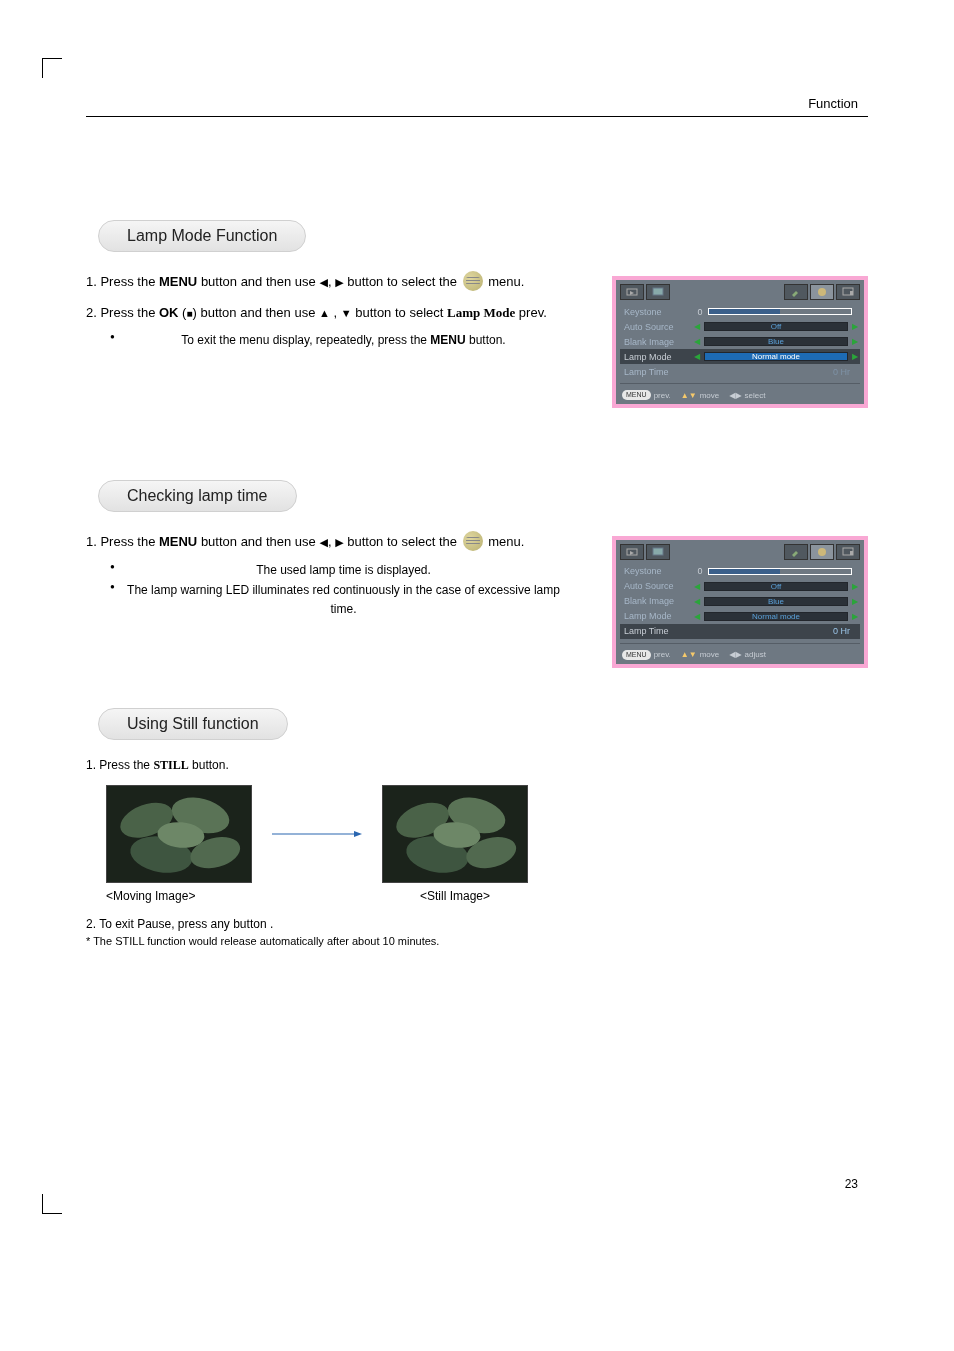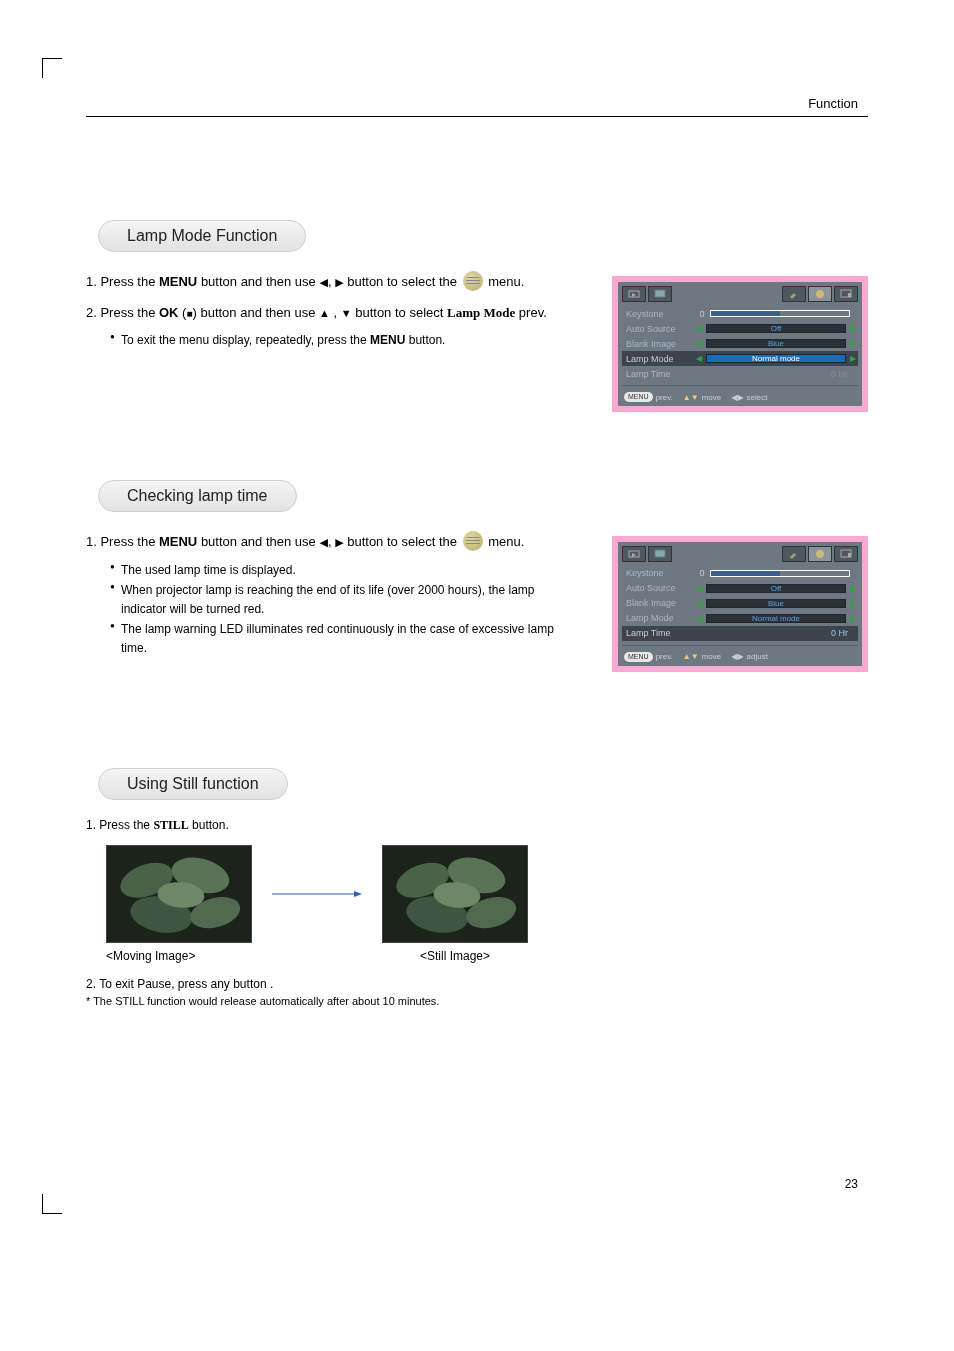--- a/index.html
+++ b/index.html
@@ -29,42 +29,42 @@
   }
   .sec-title {
     display: inline-block; font-size: 16px; padding: 6px 28px;
     background: linear-gradient(to bottom, #f5f5f5, #e2e2e2);
     border-radius: 16px; border: 1px solid #d0d0d0; color: #222;
     margin: 20px 0 18px 12px;
   }
   .sec-body { position: relative; }
   .sec-text { font-size: 13px; line-height: 1.9; max-width: 480px; }
   .sec-text .row { margin-bottom: 6px; }
-  .bullets { margin: 4px 0 0 24px; }
+  .bullets { margin: 4px 0 0 24px; text-align: center; }
   .bullets .b { font-size: 12px; line-height: 1.55; margin-bottom: 2px; position: relative; padding-left: 11px; }
   .bullets .b::before { content: "●"; position: absolute; left: 0; top: 0; font-size: 8px; }
   .bold { font-weight: bold; }
   .serif-bold { font-family: Georgia, "Times New Roman", serif; font-weight: bold; }
   .arrow { font-size: 11px; display: inline-block; vertical-align: baseline; }
   .sq { font-size: 10px; }
   .menu-icon {
     display: inline-block; width: 20px; height: 20px; vertical-align: -5px;
     border-radius: 50%; background: radial-gradient(circle at 35% 35%, #e0d7a0, #b8b070);
     position: relative; margin: 0 2px;
   }
   .menu-icon::after {
     content:""; position:absolute; left:3px; top:6px; width:14px; height:8px;
     background: repeating-linear-gradient(to bottom, #888 0 1px, transparent 1px 3px);
     border-radius: 2px;
   }
 
   
   .osd {
     position: absolute; right: 0; top: 6px; width: 256px;
-    background: #6e7882; border: 6px solid #f9a8d4; padding: 4px;
+    background: #6e7882; border: 4px solid #f9a8d4; padding: 4px;
     font-size: 9px; color: #c7cdd4;
   }
   .osd-tabs { display:flex; gap:2px; margin-bottom:4px; }
   .osd-tab { flex:0 0 auto; width:24px; height:16px; background:#50585f; border:1px solid #333; display:flex; align-items:center; justify-content:center; }
   .osd-tab.active { background:#8b949d; }
   .osd-tab.spacer { background:transparent; border:none; flex:1; }
   .osd-tab svg { width:12px; height:10px; }
   .osd-row { display:flex; align-items:center; height:15px; }
   .osd-row.sel { background:#3d444b; }
   .osd-label { flex: 0 0 72px; padding-left:4px; color:#a7b7c8; }
@@ -88,21 +88,21 @@
   .leaf-box svg { width:100%; height:100%; display:block; }
   .caption-row { display:flex; gap:20px; margin:6px 0 14px 20px; font-size:12px; }
   .caption-row span:first-child { width:146px; text-align:left; }
   .caption-row .arrspace { width:90px; }
   .caption-row span:last-child { width:146px; text-align:center; }
   .long-arrow { width:90px; height:6px; }
   .small { font-size:12px; }
   .note { font-size:11px; margin-top:4px; }
   .pagenum { position:absolute; bottom:136px; right:96px; font-size:12px; }
   .sec1 { margin-bottom: 110px; }
-  .sec2 { margin-bottom: 90px; }
+  .sec2 { margin-bottom: 70px; }
 </style>
 </head>
 <body>
 
 <div class="page">
   <div class="crop-tl"></div>
   <div class="crop-bl"></div>
   <div class="hdr-label">Function</div>
   <div class="hdr-line"></div>
 
@@ -202,21 +202,20 @@
 
     <div class="sec2">
       <div class="sec-title">Checking lamp time</div>
       <div class="sec-body">
         <div class="sec-text">
           <div class="row">
             <span>1. Press the </span><span class="bold">MENU</span><span> button and then use </span><span class="arrow">◀</span>, <span class="arrow">▶</span><span> button to select the </span><span class="menu-icon"></span><span> menu.</span>
           </div>
           <div class="bullets">
             <div class="b">The used lamp time is displayed.</div>
-            <div class="b">When projector lamp is reaching the end of its life (over 2000 hours), the lamp indicator will be turned red.</div>
             <div class="b">The lamp warning LED illuminates red continuously in the case of excessive lamp time.</div>
           </div>
         </div>
 
         <div class="osd">
           <div class="osd-tabs">
             <div class="osd-tab">
                 <svg viewBox="0 0 12 10">
                   <rect x="1" y="2" width="10" height="6" fill="none" stroke="#aaa"></rect>
                   <path d="M4 4 L4 8 L8 6 Z" fill="#aaa"></path>

